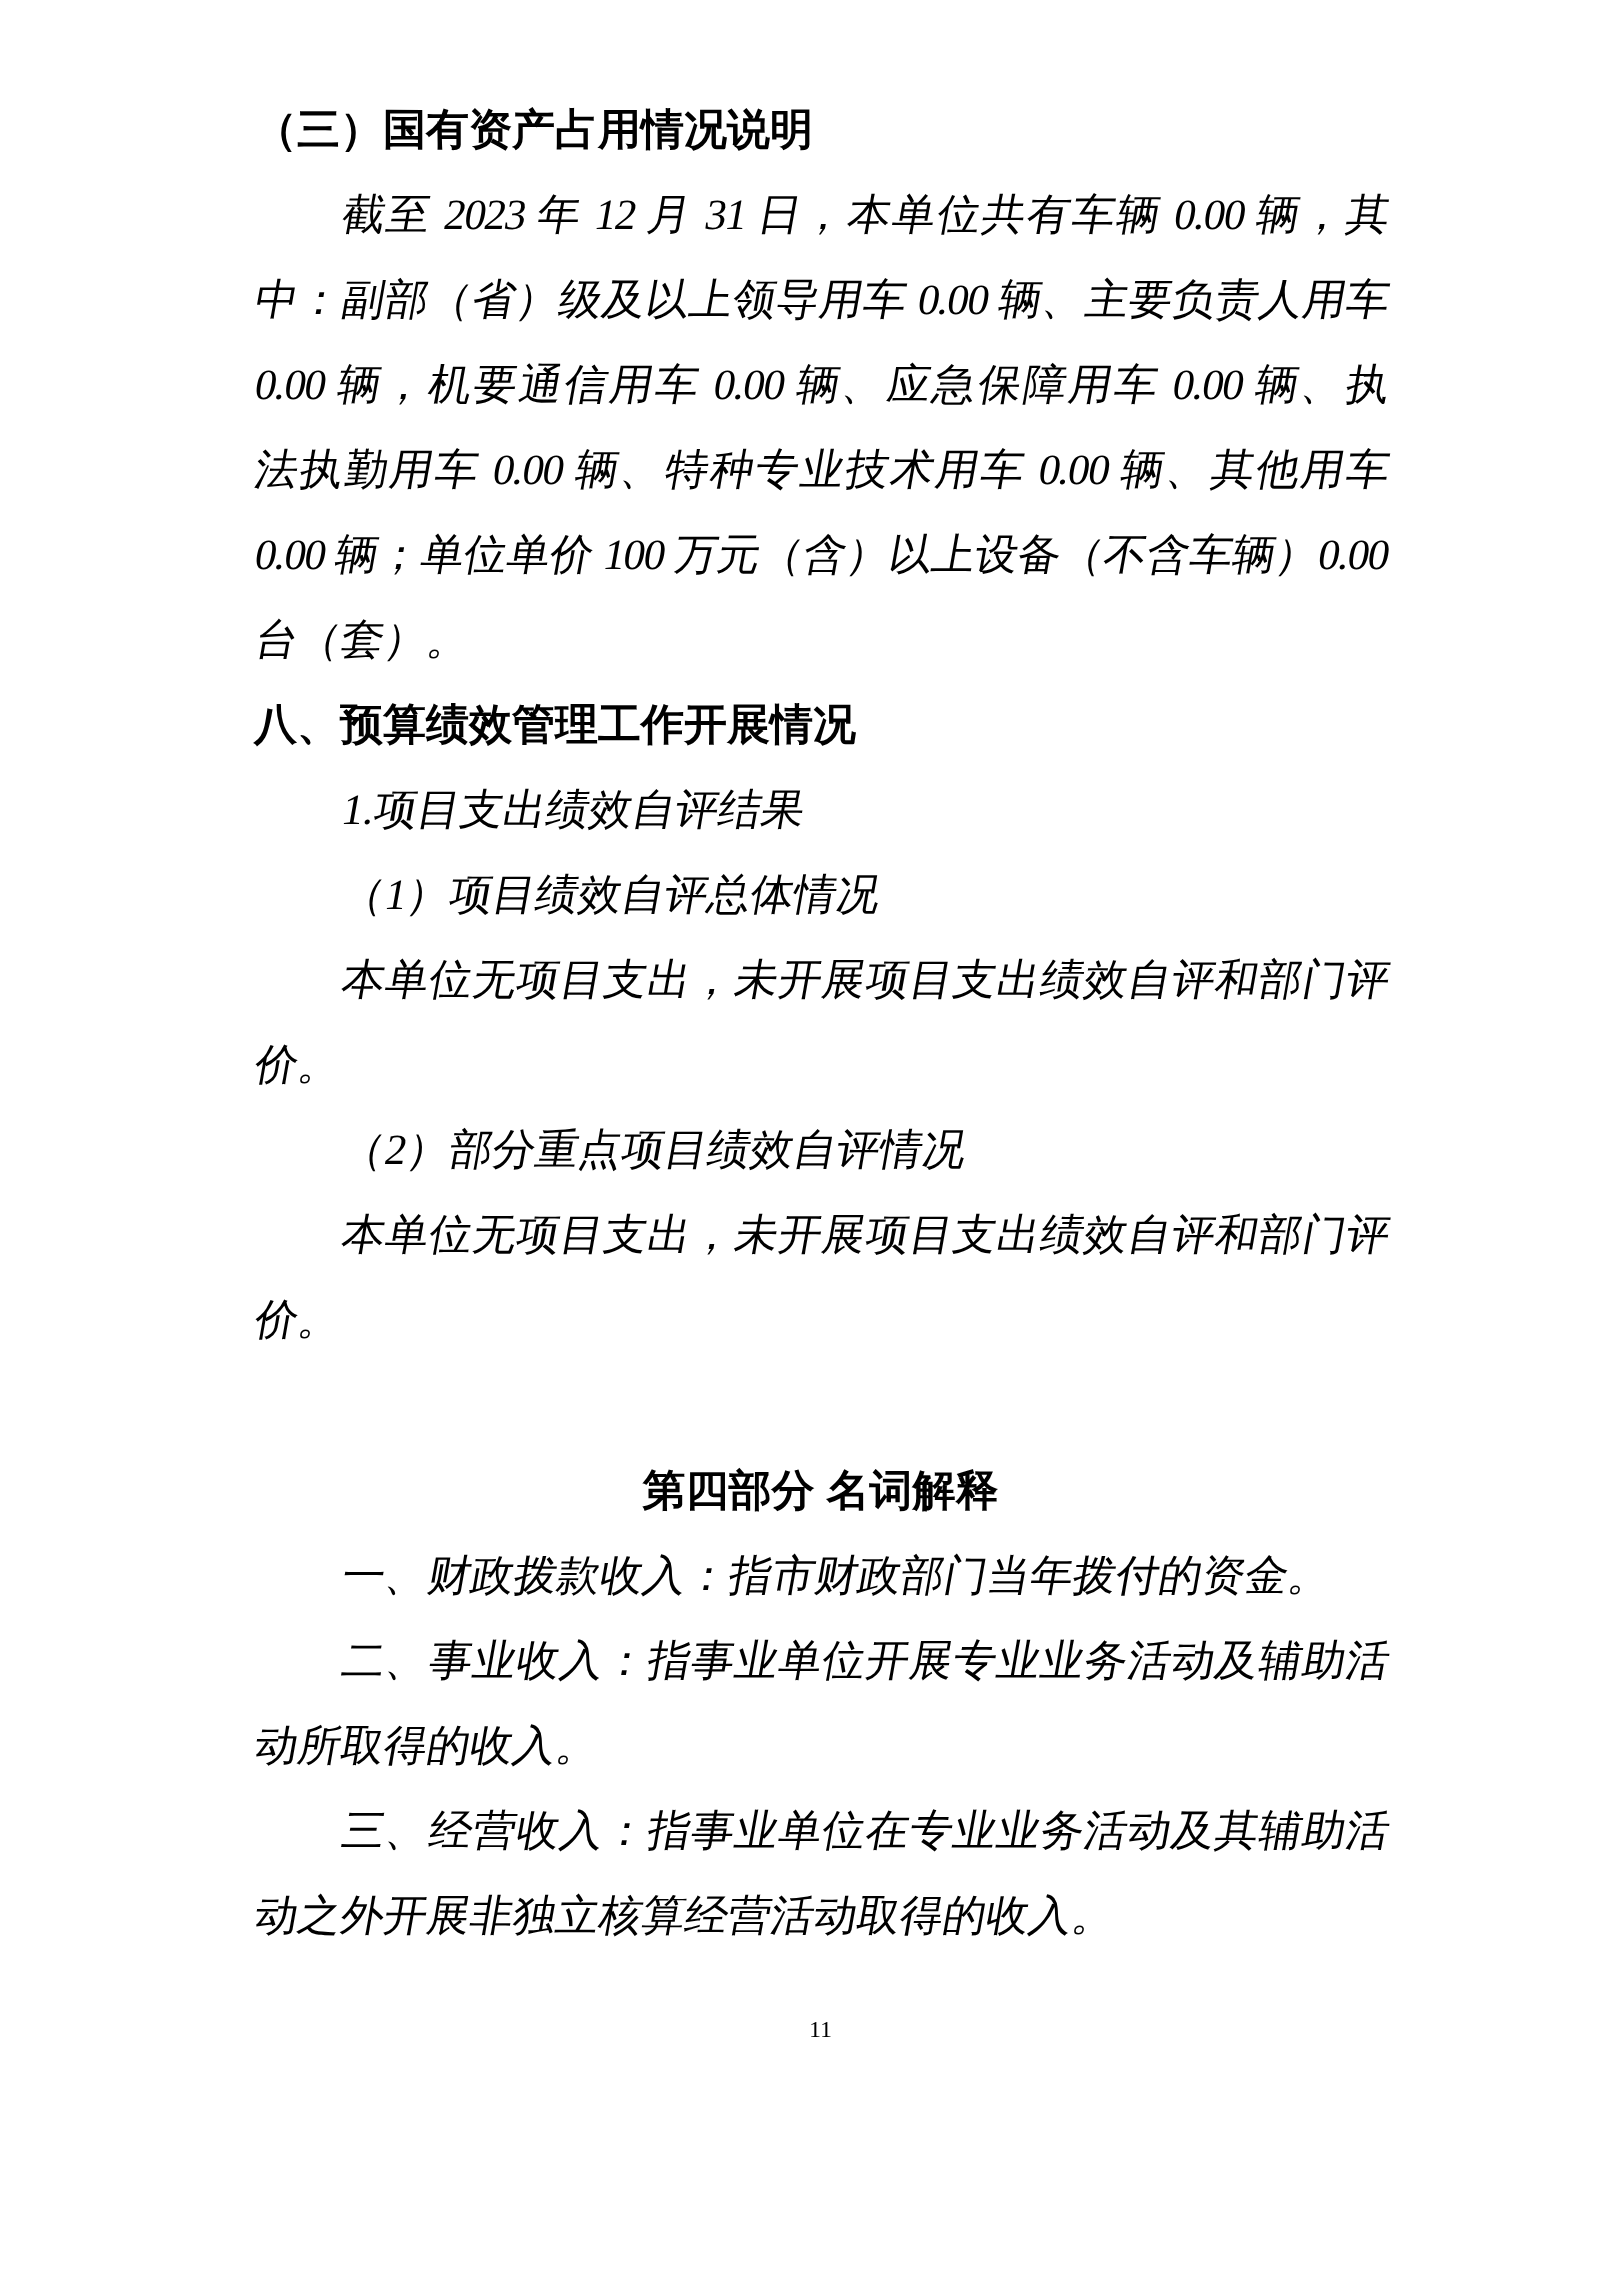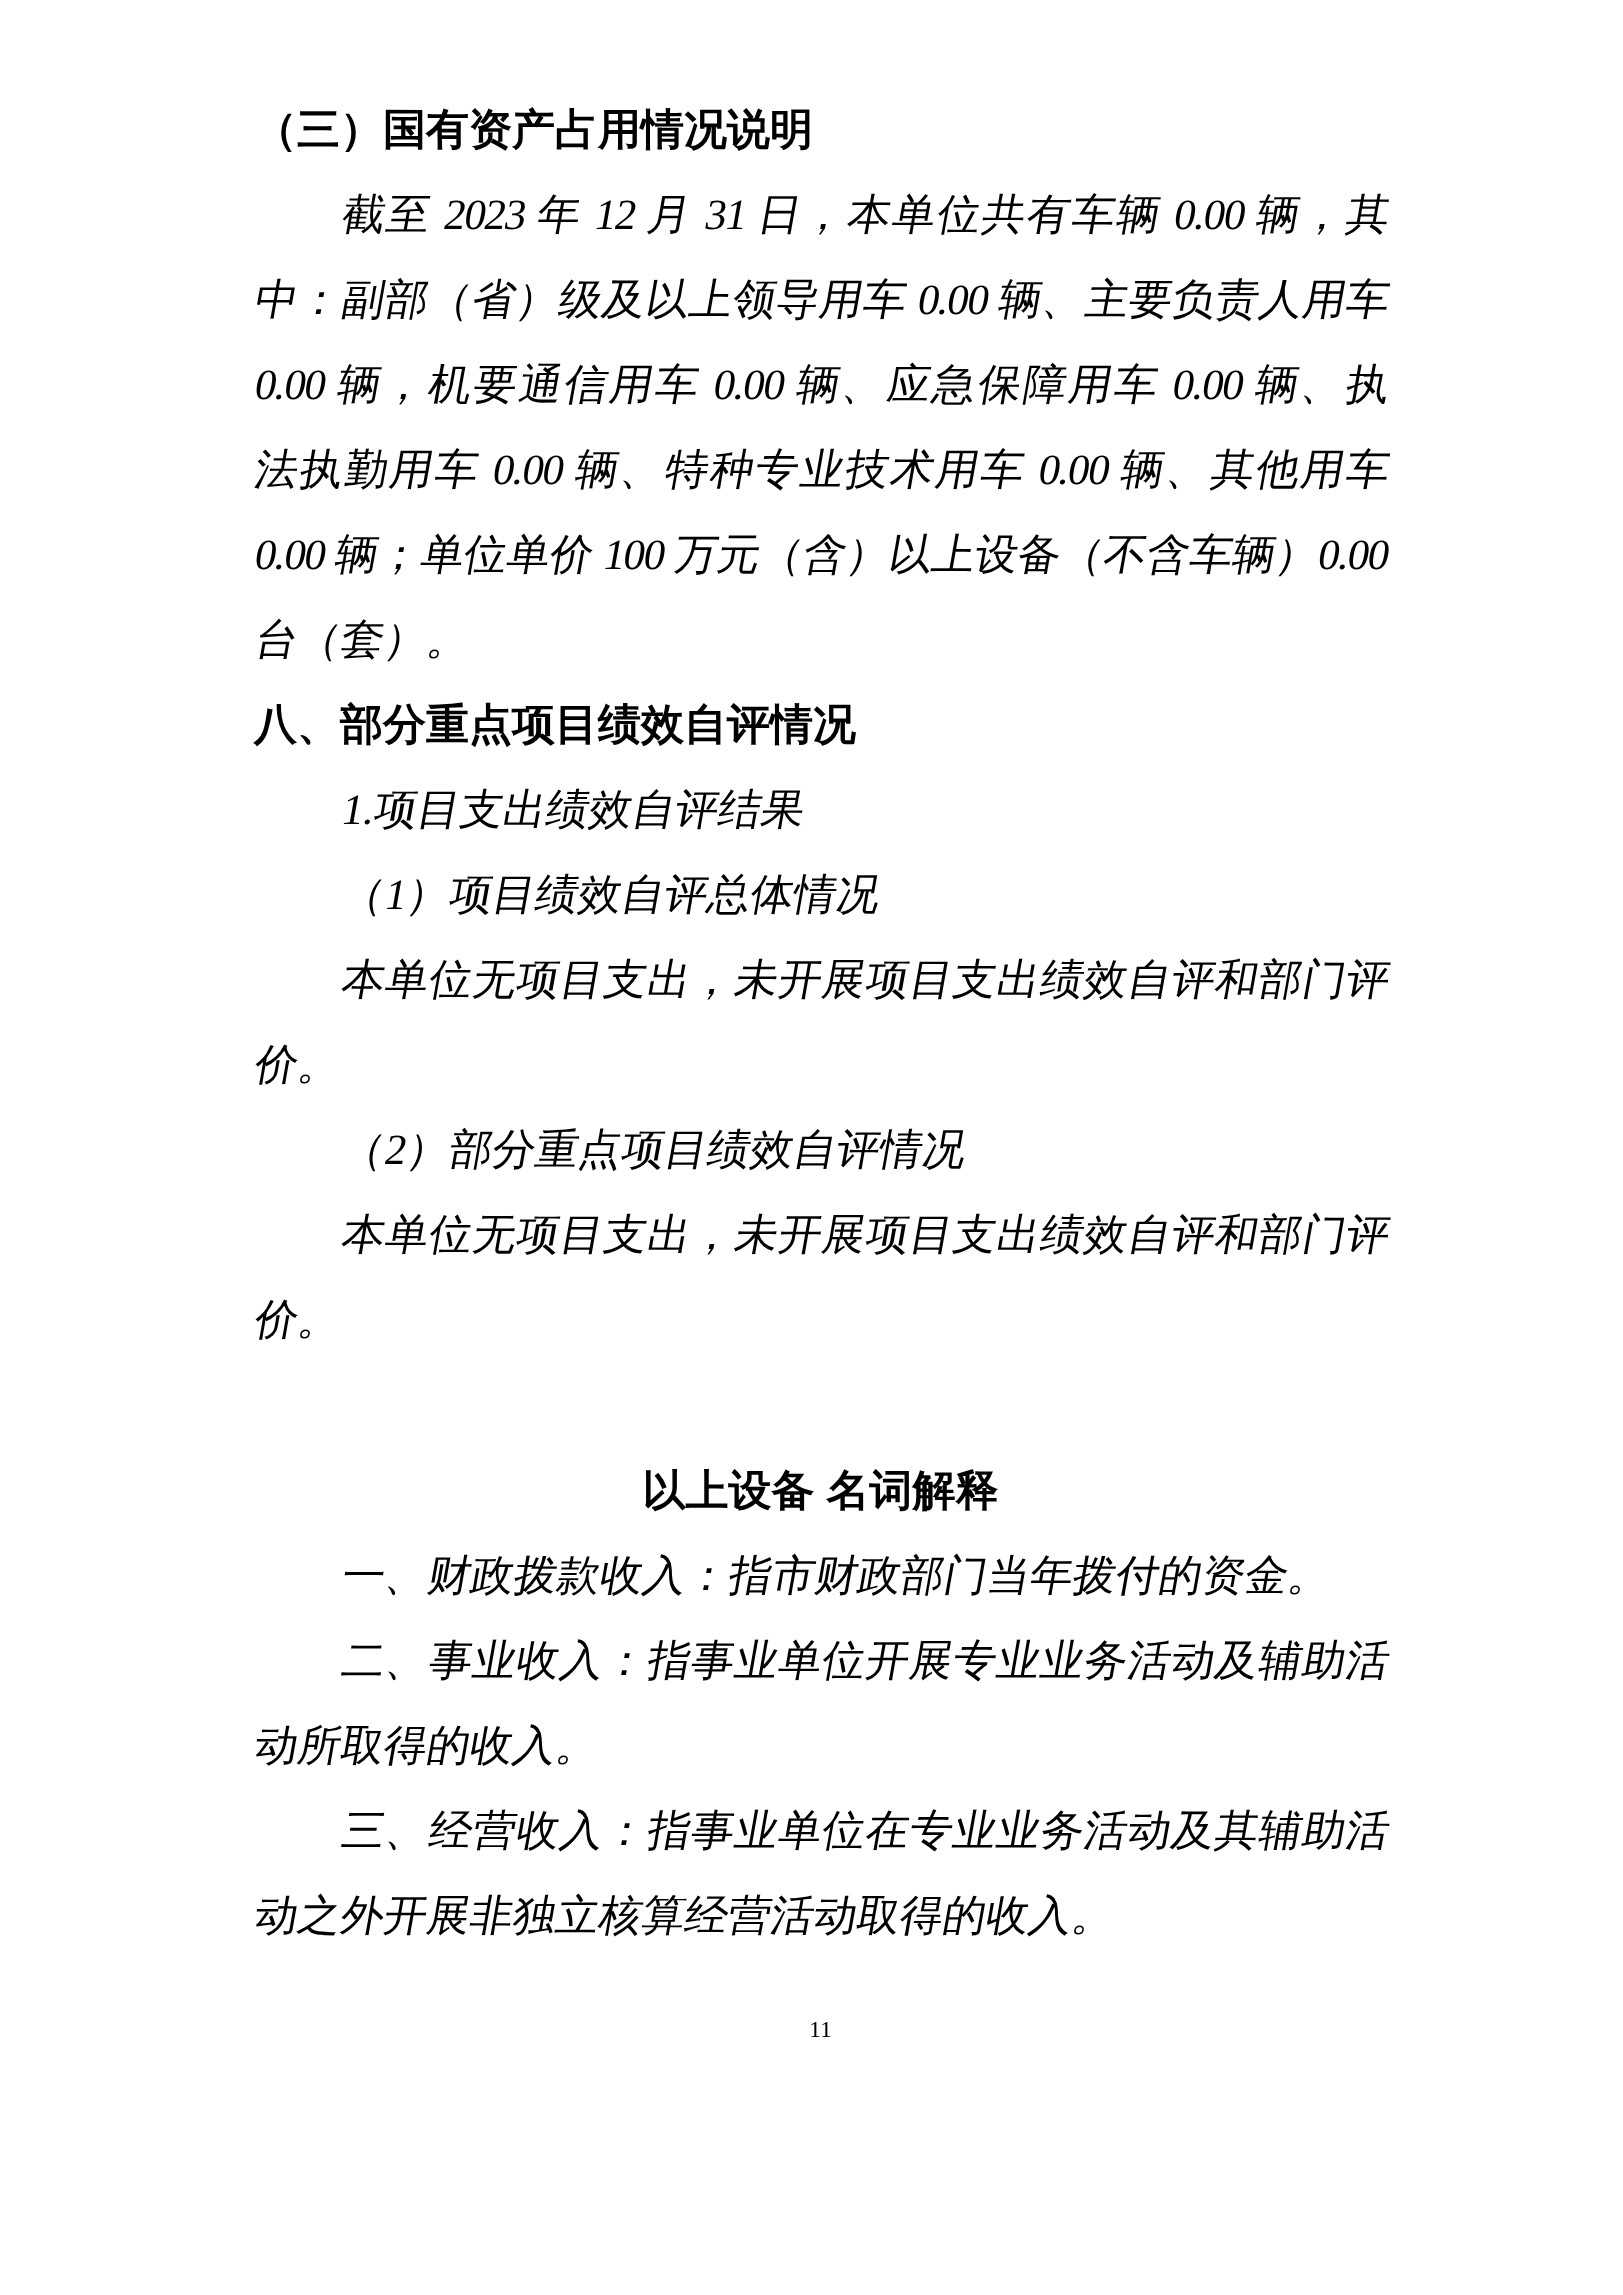--- a/index.html
+++ b/index.html
@@ -46,31 +46,31 @@
 
   <div class="line h e">（三）国有资产占用情况说明</div>
 
   <div class="line body j ind2">截至 2023 年 12 月 31 日，本单位共有车辆 0.00 辆，其</div>
   <div class="line body j">中：副部（省）级及以上领导用车 0.00 辆、主要负责人用车</div>
   <div class="line body j">0.00 辆，机要通信用车 0.00 辆、应急保障用车 0.00 辆、执</div>
   <div class="line body j">法执勤用车 0.00 辆、特种专业技术用车 0.00 辆、其他用车</div>
   <div class="line body j">0.00 辆；单位单价 100 万元（含）以上设备（不含车辆）0.00</div>
   <div class="line body e">台（套）。</div>
 
-  <div class="line h e">八、部分重点项目绩效自评情况</div>
+  <div class="line h e">八、预算绩效管理工作开展情况</div>
 
   <div class="line body e ind2">1.项目支出绩效自评结果</div>
   <div class="line body e ind2">（1）项目绩效自评总体情况</div>
   <div class="line body j ind2">本单位无项目支出，未开展项目支出绩效自评和部门评</div>
   <div class="line body e">价。</div>
   <div class="line body e ind2">（2）部分重点项目绩效自评情况</div>
   <div class="line body j ind2">本单位无项目支出，未开展项目支出绩效自评和部门评</div>
   <div class="line body e">价。</div>
 
-  <div class="line c gap">以上设备 名词解释</div>
+  <div class="line c gap">第四部分 名词解释</div>
 
   <div class="line body e ind2">一、财政拨款收入：指市财政部门当年拨付的资金。</div>
   <div class="line body j ind2">二、事业收入：指事业单位开展专业业务活动及辅助活</div>
   <div class="line body e">动所取得的收入。</div>
   <div class="line body j ind2">三、经营收入：指事业单位在专业业务活动及其辅助活</div>
   <div class="line body e">动之外开展非独立核算经营活动取得的收入。</div>
 
   <div class="pagenum">11</div>
 
 </div>

